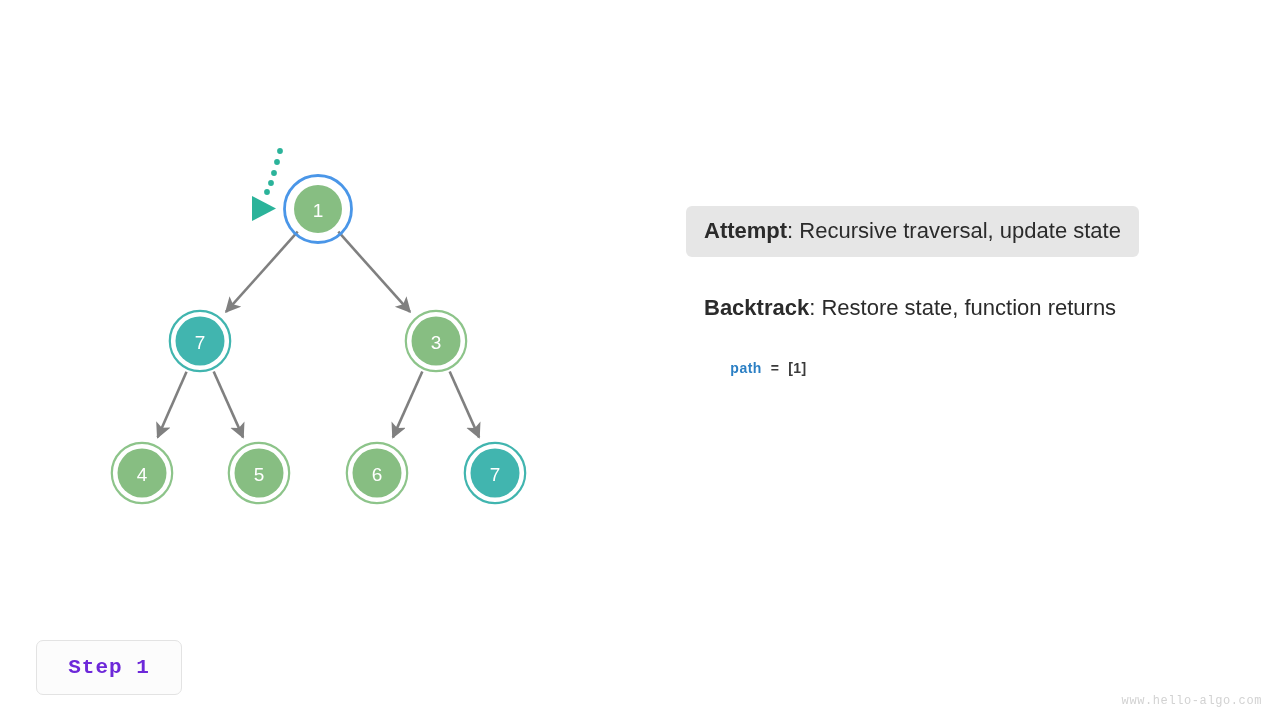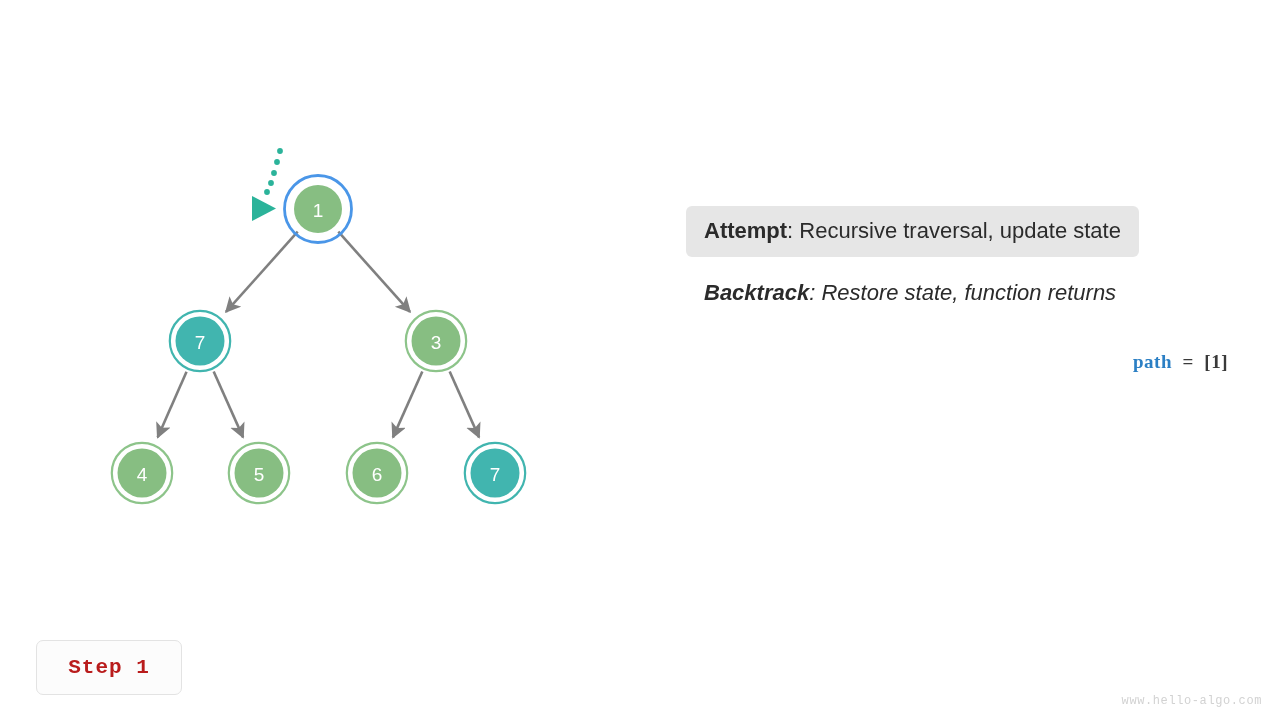--- a/index.html
+++ b/index.html
@@ -63,33 +63,31 @@
 
   #attempt-row {
     display: inline-block;
     background: #e6e6e6;
     border-radius: 6px;
     padding: 14px 18px 15px 18px;
     margin: 0;
   }
   #backtrack-row {
     padding: 0 18px;
-    margin-top: 25px;
-    font-style: italic;
+    margin-top: 40px;
   }
 
   .code-line {
-    font-family: Liberation Serif, serif;
-    font-size: 19px;
+    font-family: Liberation Sans, sans-serif;
+    font-size: 14px;
     font-weight: bold;
     color: #3a3a3a;
     white-space: pre;
     padding: 0 18px;
     letter-spacing: 0.5px;
-    text-align: right;
   }
   #path-line { margin-top: 25px; }
   #res-line  { margin-top: 93px; }
   .var-path { color: #2b7fc4; }
   .var-res  { color: #2b9e8f; }
 
   
   #step-badge {
     position: absolute;
     left: 36px;
@@ -99,21 +97,21 @@
     box-sizing: border-box;
     border: 1px solid #e3e3e3;
     border-radius: 7px;
     background: #fcfcfc;
     display: flex;
     align-items: center;
     justify-content: center;
     font-family: "Liberation Mono", monospace;
     font-size: 21px;
     font-weight: bold;
-    color: #b91c1c;
+    color: #6d28d9;
     letter-spacing: 1px;
   }
 
   
   #watermark {
     position: absolute;
     right: 18px;
     bottom: 12px;
     font-family: "Liberation Mono", monospace;
     font-size: 12px;

